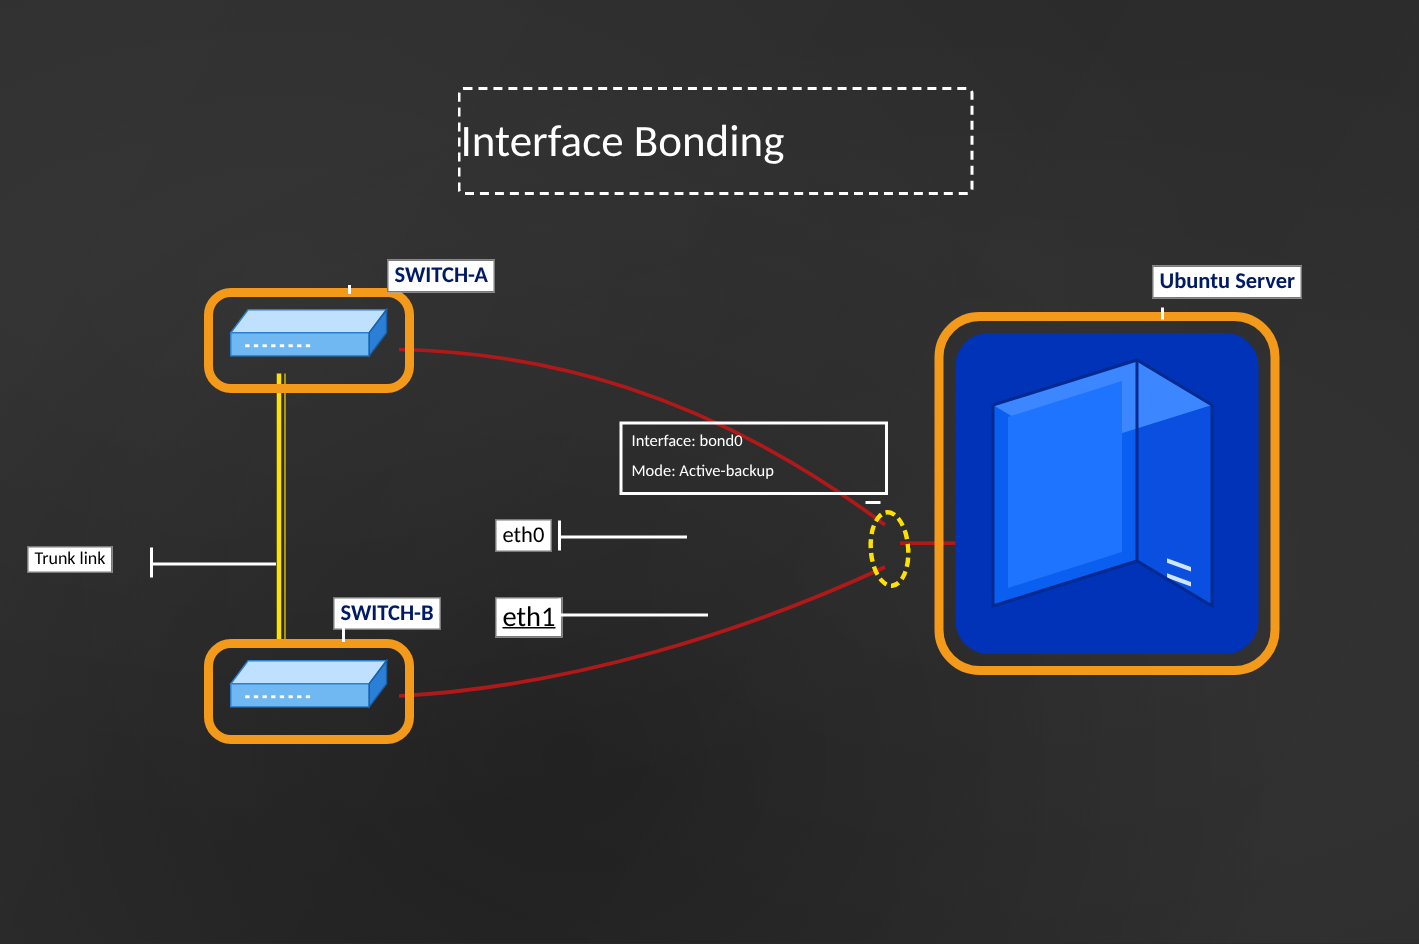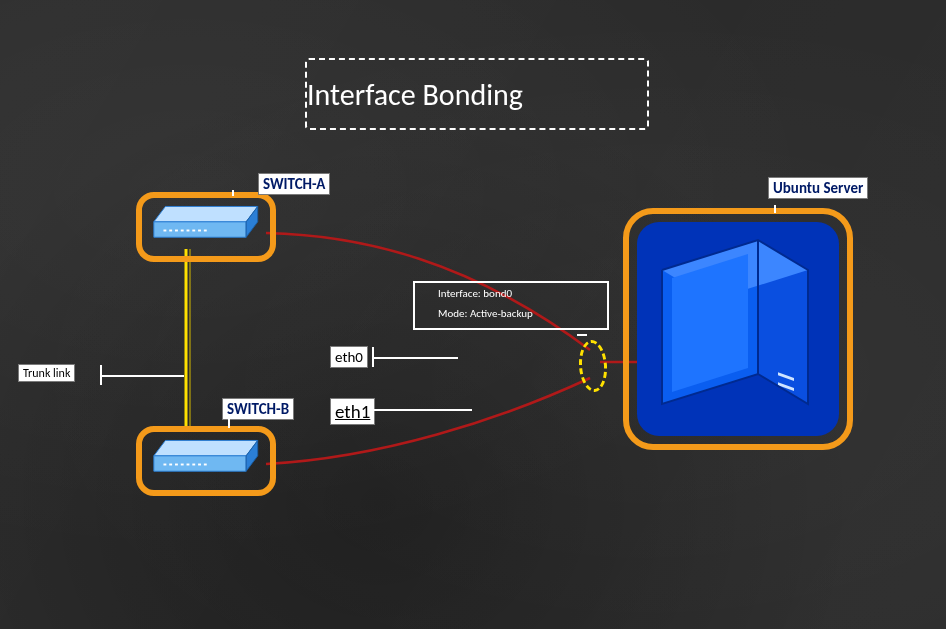--- a/index.html
+++ b/index.html
@@ -117,21 +117,21 @@
   }
   .leader.h { height: 2px; }
   .leader.v { width: 2px; }
 
   
   .callout {
     position: absolute;
     left: 413px;
     top: 281px;
     width: 163px;
-    padding: 4px 6px 6px 23px;
+    padding: 4px 6px 6px 6px;
     border: 2px solid #fff;
     color: #fff;
     font-size: 11px;
     line-height: 1.35;
     background: rgba(0,0,0,0);
   }
   .callout .row { white-space: nowrap; }
 
   
   .bond-ellipse {

